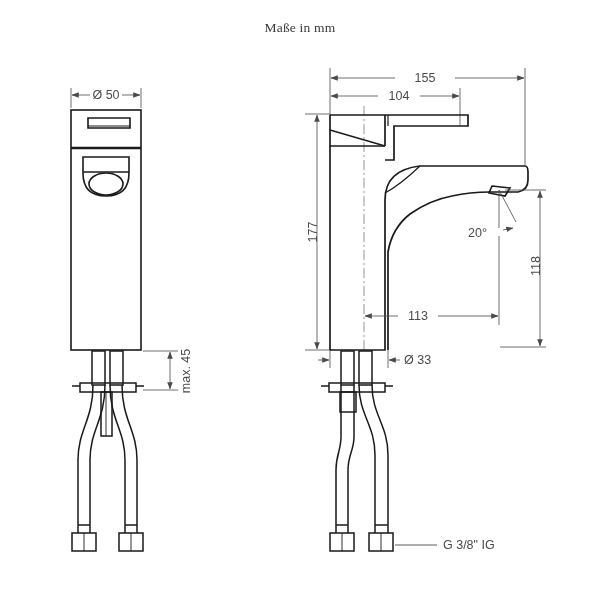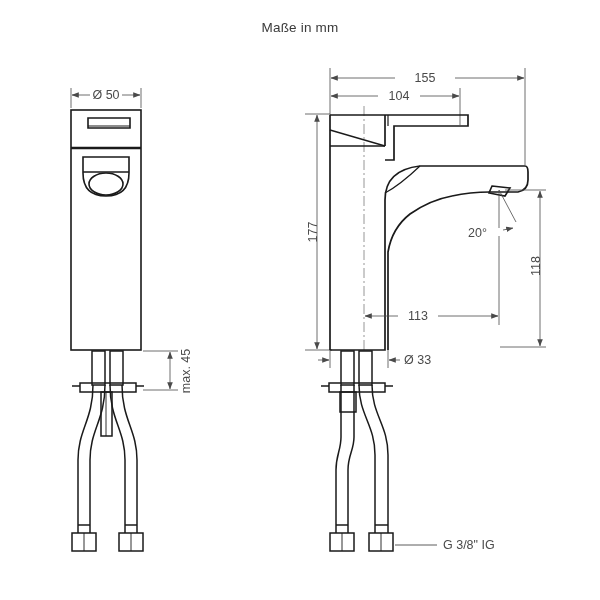--- a/index.html
+++ b/index.html
@@ -17,20 +17,21 @@
   }
   #title {
     position: absolute;
     left: 0;
     top: 20px;
     width: 600px;
     text-align: center;
     font-size: 13.5px;
     color: #3a3a3a;
     letter-spacing: .2px;
+    font-family: Liberation Serif, serif;
   }
   #drawing {
     position: absolute;
     left: 0;
     top: 0;
     width: 600px;
     height: 600px;
   }
   text.dim {
     font-family: "Liberation Sans", sans-serif;

